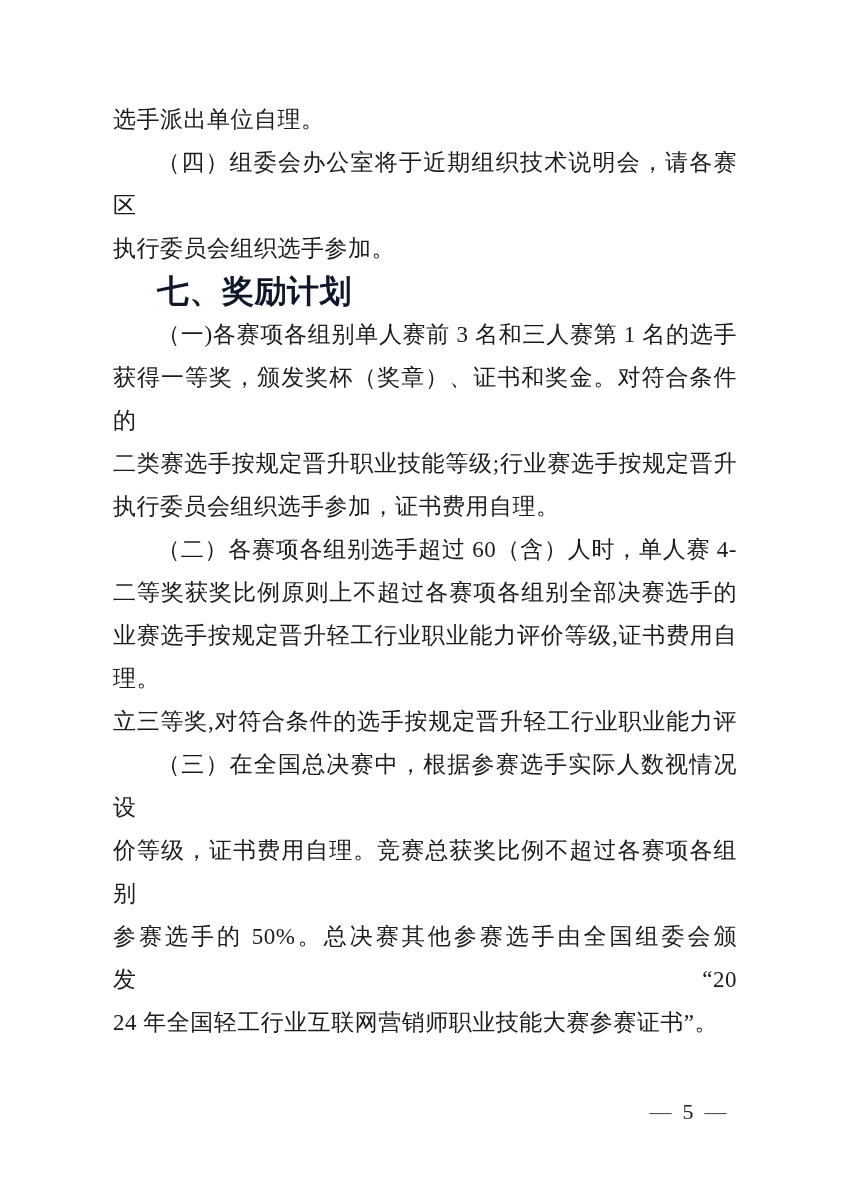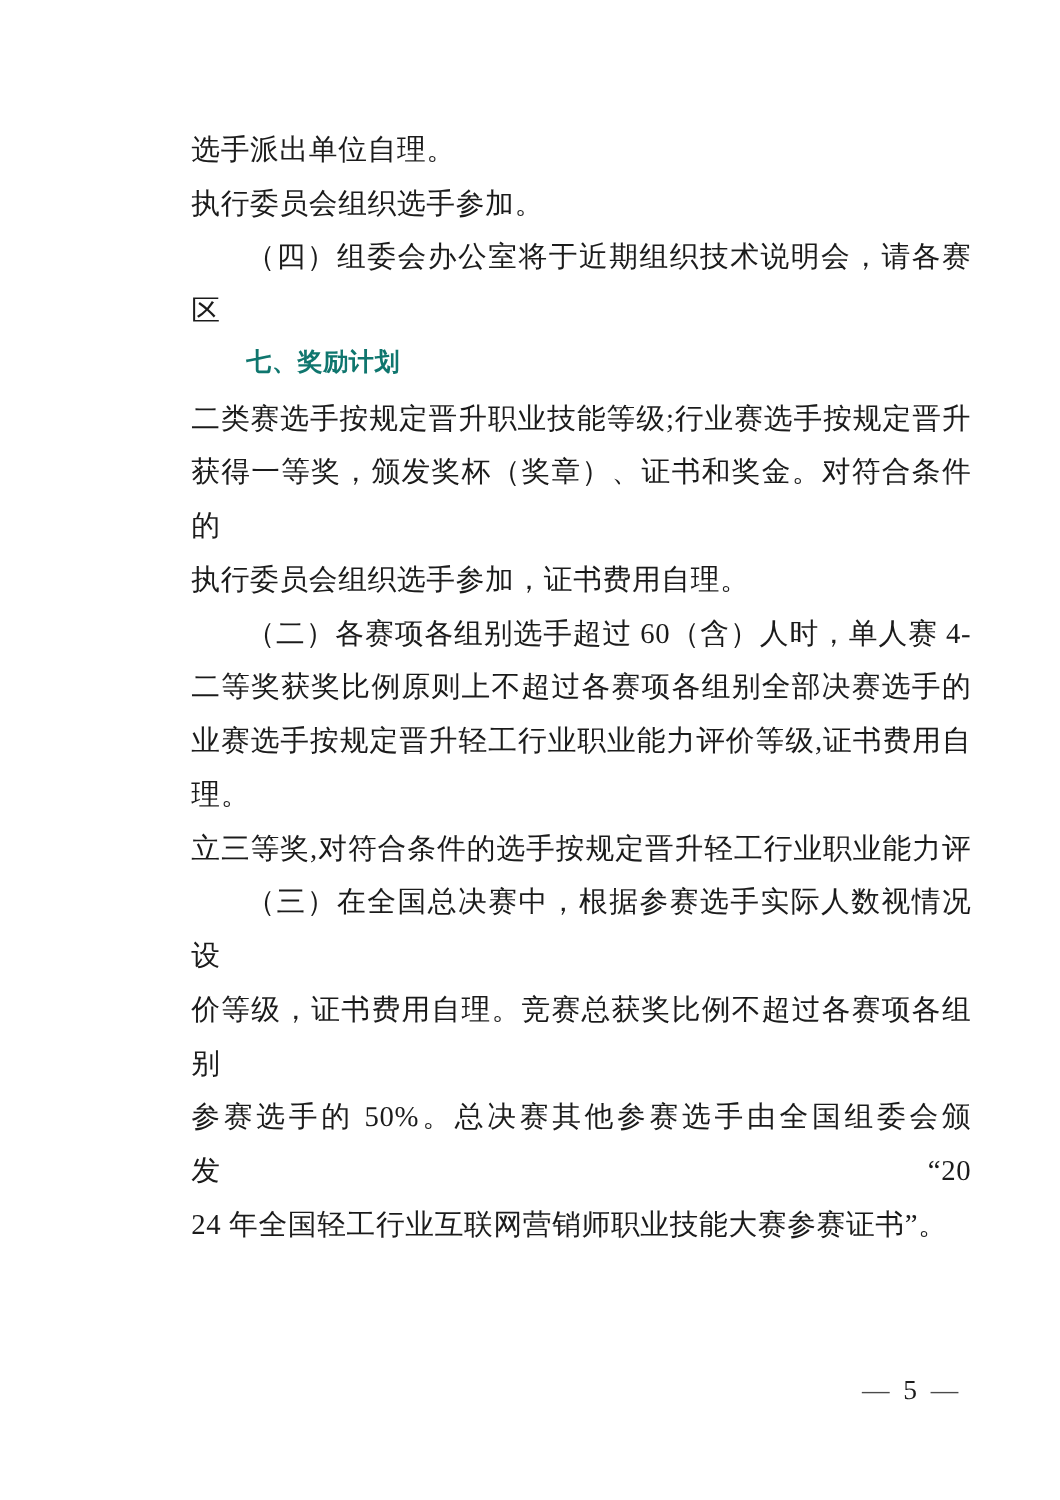--- a/index.html
+++ b/index.html
@@ -9,21 +9,20 @@
     background: #ffffff;
     position: relative;
     overflow: hidden;
     font-family: "Liberation Serif", "DejaVu Serif", serif;
     color: #1b1b1b;
   }
   .page {
     position: absolute;
     inset: 0;
     background: #ffffff;
-    margin-left: 40px;
   }
   .body-text {
     position: absolute;
     left: 113px;
     top: 98px;
     width: 624px;
     font-size: 23px;
     line-height: 43px;
     letter-spacing: 0.5px;
   }
@@ -34,24 +33,24 @@
   }
   .line.justify,
   .line.indent-justify {
     text-align-last: justify;
   }
   .line.indent-justify {
     text-indent: 44px;
   }
   .line.heading {
     text-indent: 44px;
-    font-family: Liberation Mono, monospace;
+    font-family: Liberation Serif, serif;
     font-weight: 700;
-    font-size: 20px;
-    color: #0f766e;
+    font-size: 32px;
+    color: #0f172a;
     text-align-last: left;
   }
   .footer {
     position: absolute;
     top: 1097px;
     left: 636px;
     width: 104px;
     height: 30px;
     display: flex;
     align-items: center;
@@ -63,25 +62,26 @@
   .footer .dash { color: #4a4a4a; }
   .footer .num  { color: #1b1b1b; }
 </style>
 </head>
 <body>
 
 <div class="page">
 
   <div class="body-text" id="doc-lines">
       <div class="line plain">选手派出单位自理。</div>
+      <div class="line indent-justify">（四）组委会办公室将于近期组织技术说明会，请各赛区</div>
       <div class="line plain">执行委员会组织选手参加。</div>
-      <div class="line indent-justify">（四）组委会办公室将于近期组织技术说明会，请各赛区</div>
       <div class="line heading">七、奖励计划</div>
+      <div class="line indent-justify">（一)各赛项各组别单人赛前 3 名和三人赛第 1 名的选手</div>
+      <div class="line justify">获得一等奖，颁发奖杯（奖章）、证书和奖金。对符合条件的</div>
       <div class="line justify">二类赛选手按规定晋升职业技能等级;行业赛选手按规定晋升</div>
-      <div class="line justify">获得一等奖，颁发奖杯（奖章）、证书和奖金。对符合条件的</div>
       <div class="line plain">执行委员会组织选手参加，证书费用自理。</div>
       <div class="line indent-justify">（二）各赛项各组别选手超过 60（含）人时，单人赛 4-</div>
       <div class="line justify">二等奖获奖比例原则上不超过各赛项各组别全部决赛选手的</div>
       <div class="line justify">业赛选手按规定晋升轻工行业职业能力评价等级,证书费用自</div>
       <div class="line plain">理。</div>
       <div class="line justify">立三等奖,对符合条件的选手按规定晋升轻工行业职业能力评</div>
       <div class="line indent-justify">（三）在全国总决赛中，根据参赛选手实际人数视情况设</div>
       <div class="line justify">价等级，证书费用自理。竞赛总获奖比例不超过各赛项各组别</div>
       <div class="line justify">参赛选手的 50%。总决赛其他参赛选手由全国组委会颁发“20</div>
       <div class="line plain">24 年全国轻工行业互联网营销师职业技能大赛参赛证书”。</div>

